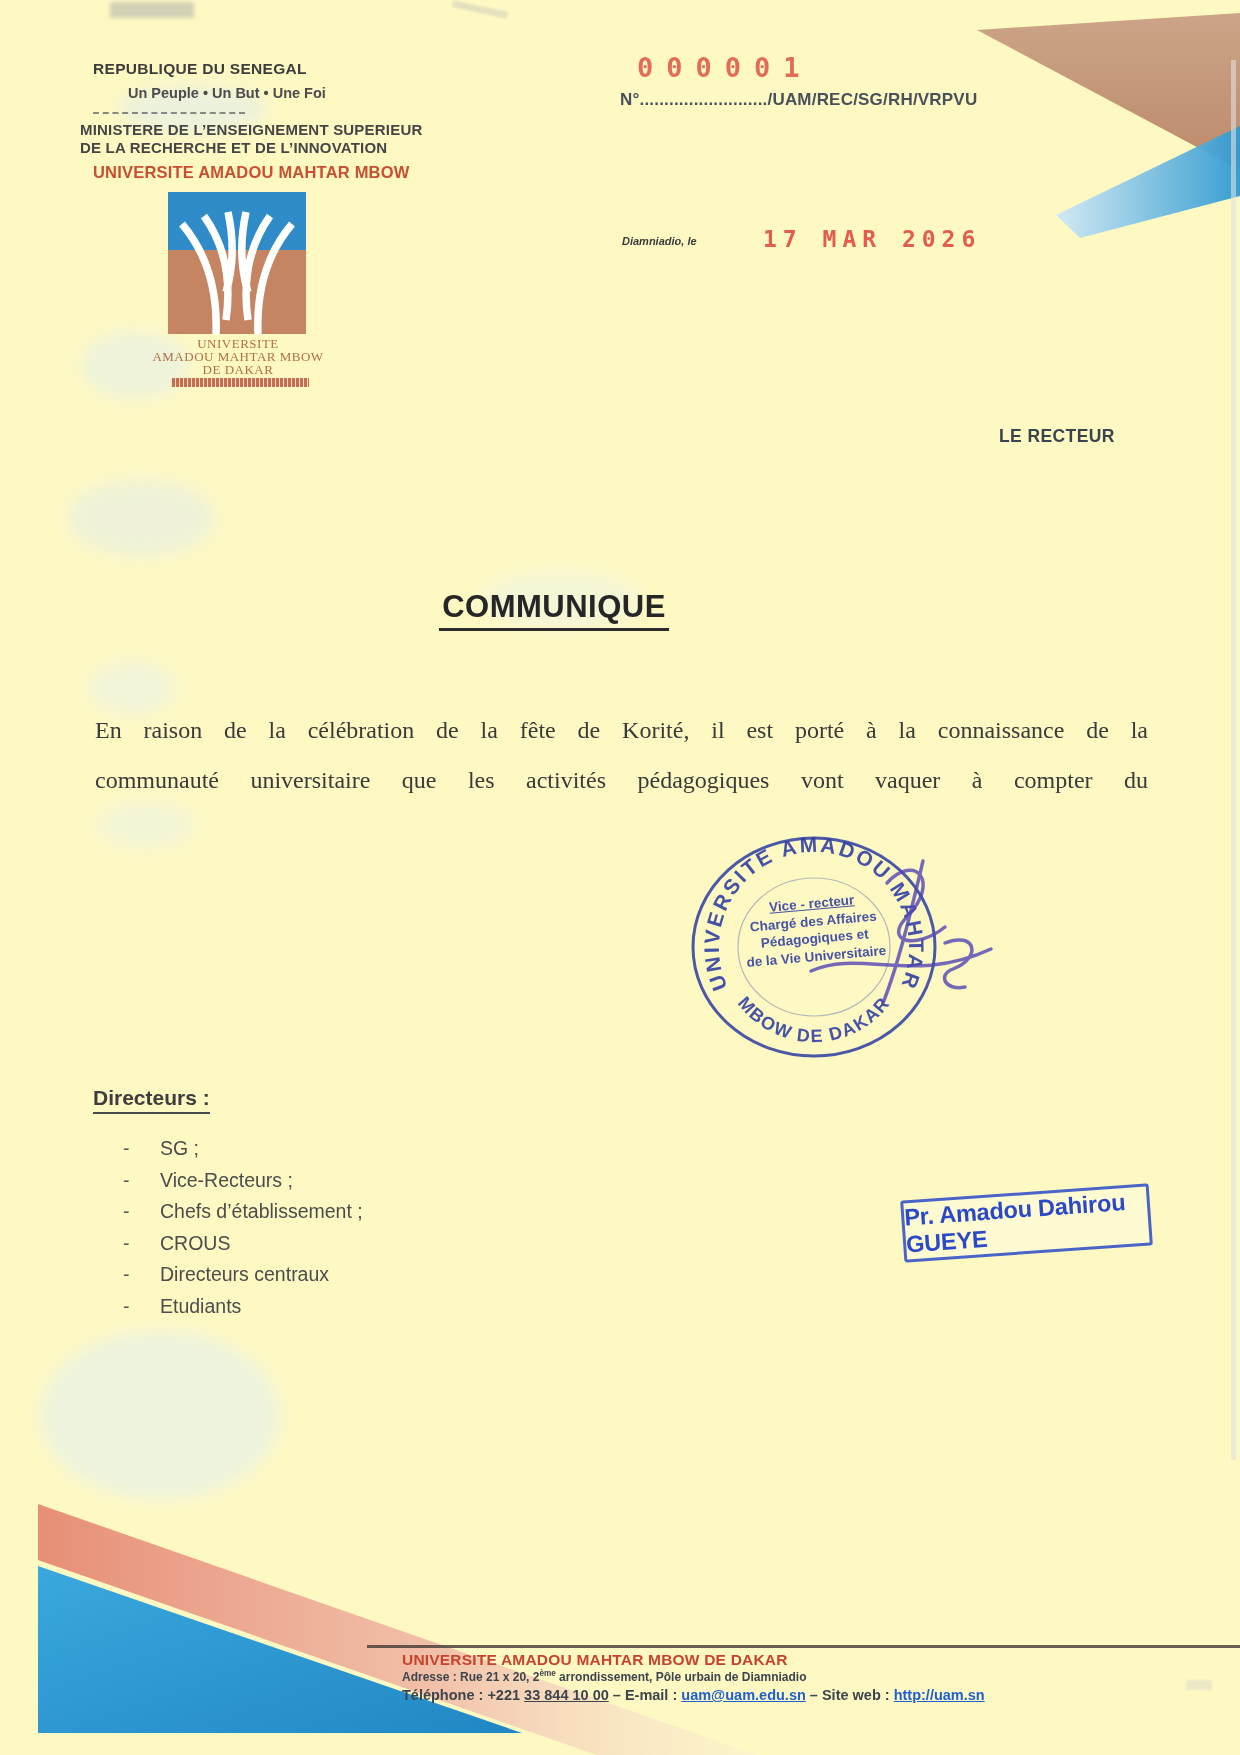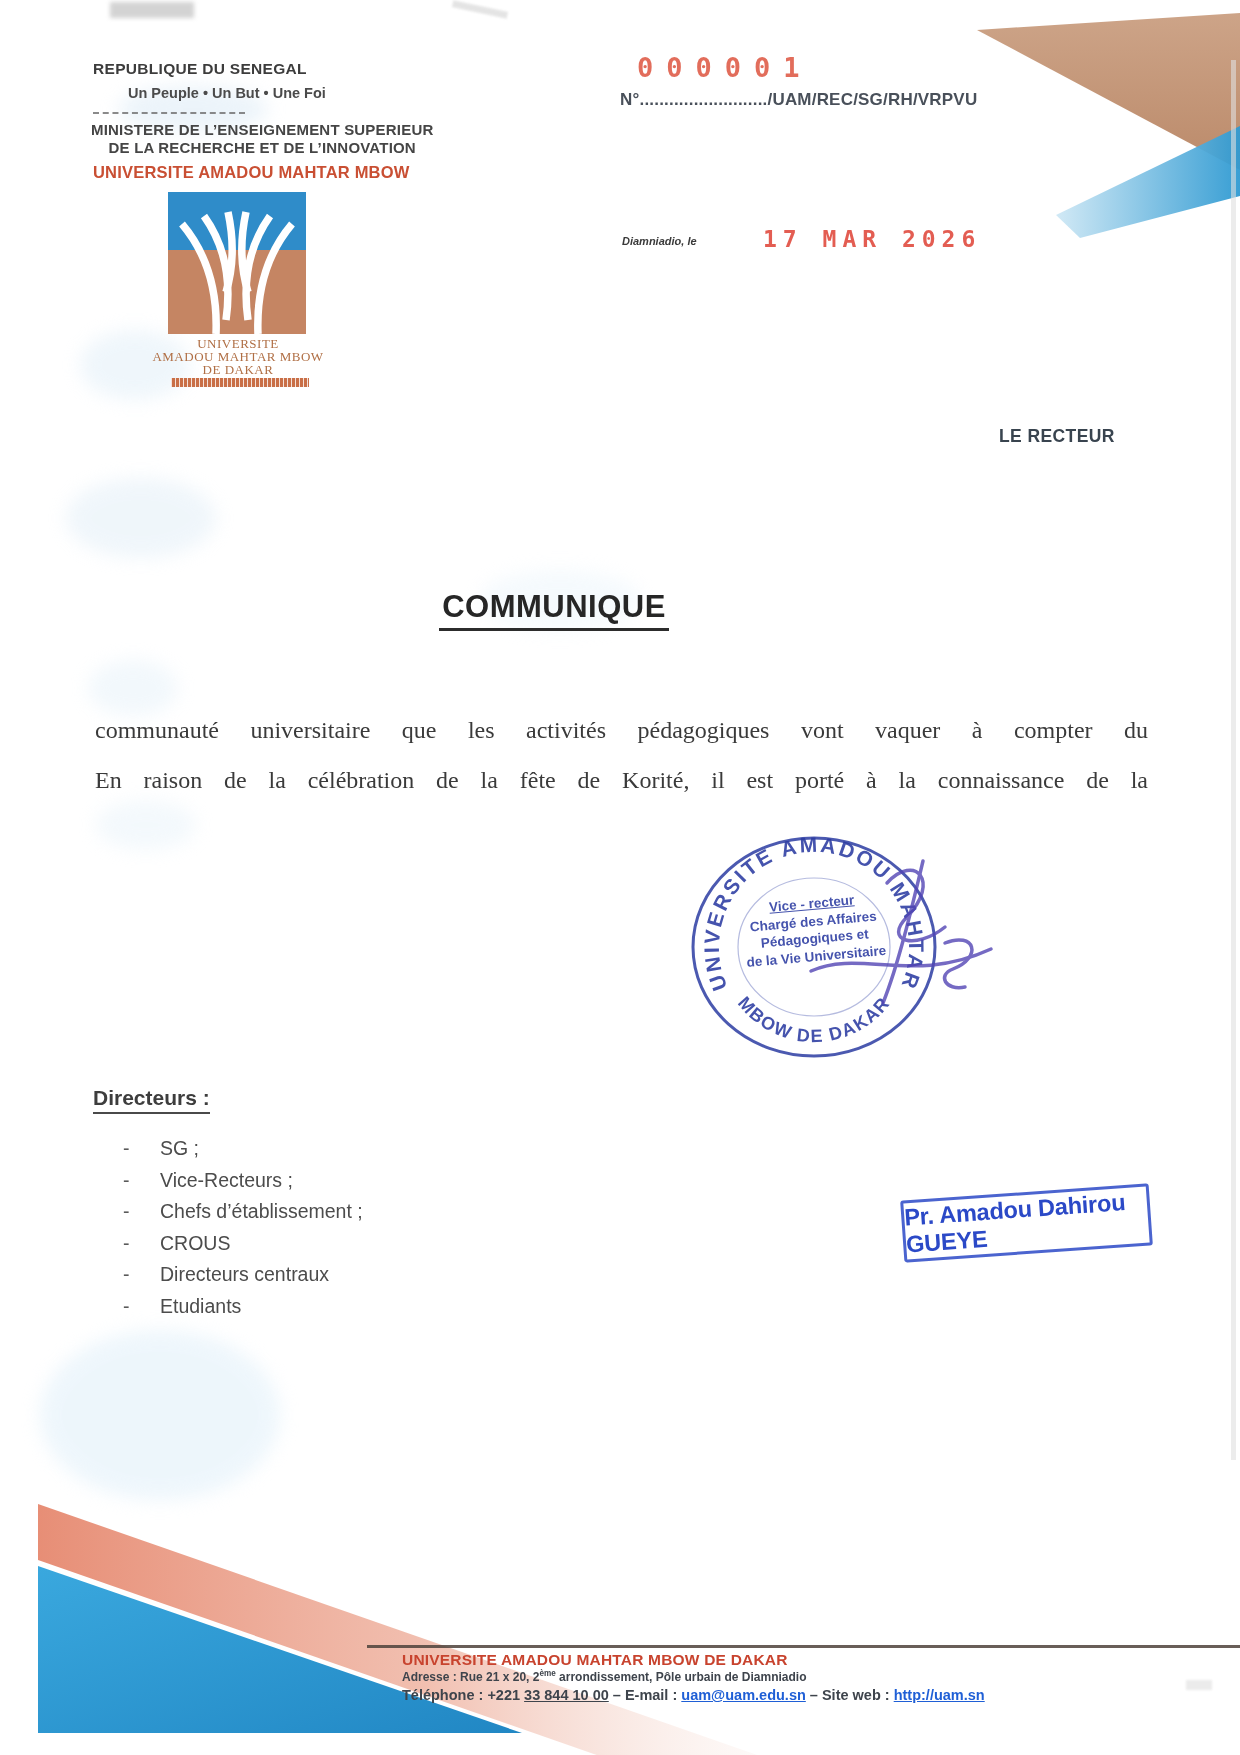--- a/index.html
+++ b/index.html
@@ -1,25 +1,25 @@
 <!DOCTYPE html>
 <html><head>
 <meta charset="utf-8">
 <style>
   html,body{margin:0;padding:0;background:#ececea;}
-  .page{position:relative;width:1240px;height:1755px;margin:0 auto;background:#ffffff;
+  .page{position:relative;width:1240px;height:1755px;margin:0 auto;background:#fef9c3;
         overflow:hidden;font-family:"Liberation Sans",sans-serif;color:#3f3f3f;}
   .abs{position:absolute;}
   .blob{position:absolute;border-radius:50%;filter:blur(9px);pointer-events:none;}
 
   
   .republic{left:93px;top:60px;font-size:15.5px;font-weight:bold;color:#3c3c3c;letter-spacing:.3px;}
   .motto{left:93px;top:85px;font-size:14.5px;font-weight:600;color:#4b4b4b;margin-left:35px;}
   .hdr-divider{left:93px;top:112px;width:152px;border-top:2px dashed #6e6e6e;opacity:.8;}
-  .ministry{left:91px;top:121px;font-size:15px;font-weight:bold;line-height:18px;color:#454545;letter-spacing:.2px;text-align:center;}
+  .ministry{left:80px;top:121px;font-size:15px;font-weight:bold;line-height:18px;color:#454545;letter-spacing:.2px;}
   .university{left:93px;top:163px;font-size:16.5px;font-weight:bold;color:#c94f33;letter-spacing:.2px;}
   .logo{left:168px;top:192px;}
   .logo-caption{left:152px;top:337px;width:172px;text-align:center;
                 font-family:"Liberation Serif",serif;font-size:13px;line-height:13px;
                 color:#b06f45;letter-spacing:.5px;}
   .logo-banner{left:171px;top:378px;width:138px;height:9px;background:#c96f47;
                background-image:repeating-linear-gradient(90deg,rgba(255,255,255,.8) 0 1px,rgba(255,255,255,0) 1px 4px);
                background-size:auto 3px;background-repeat:repeat;background-position:center;}
 
   
@@ -149,22 +149,22 @@
   <div class="abs refline">N°........................../UAM/REC/SG/RH/VRPVU</div>
   <div class="abs place">Diamniadio, le</div>
   <div class="abs datestamp">17 MAR 2026</div>
   <div class="abs recteur">LE RECTEUR</div>
 
   <div class="abs title-wrap">
     <span class="doc-title">COMMUNIQUE</span>
   </div>
 
   <div class="abs bodytext">
+    <div class="jline">En raison de la célébration de la fête de Korité, il est porté à la connaissance de la</div>
     <div class="jline">communauté universitaire que les activités pédagogiques vont vaquer à compter du</div>
-    <div class="jline">En raison de la célébration de la fête de Korité, il est porté à la connaissance de la</div>
   </div>
 
   <div class="abs amp-title">Directeurs :</div>
   <div class="abs amp-list">
     <div class="amp-row">
         <span class="amp-dash">-</span>
         <span>SG ;</span>
       </div>
     <div class="amp-row">
         <span class="amp-dash">-</span>

